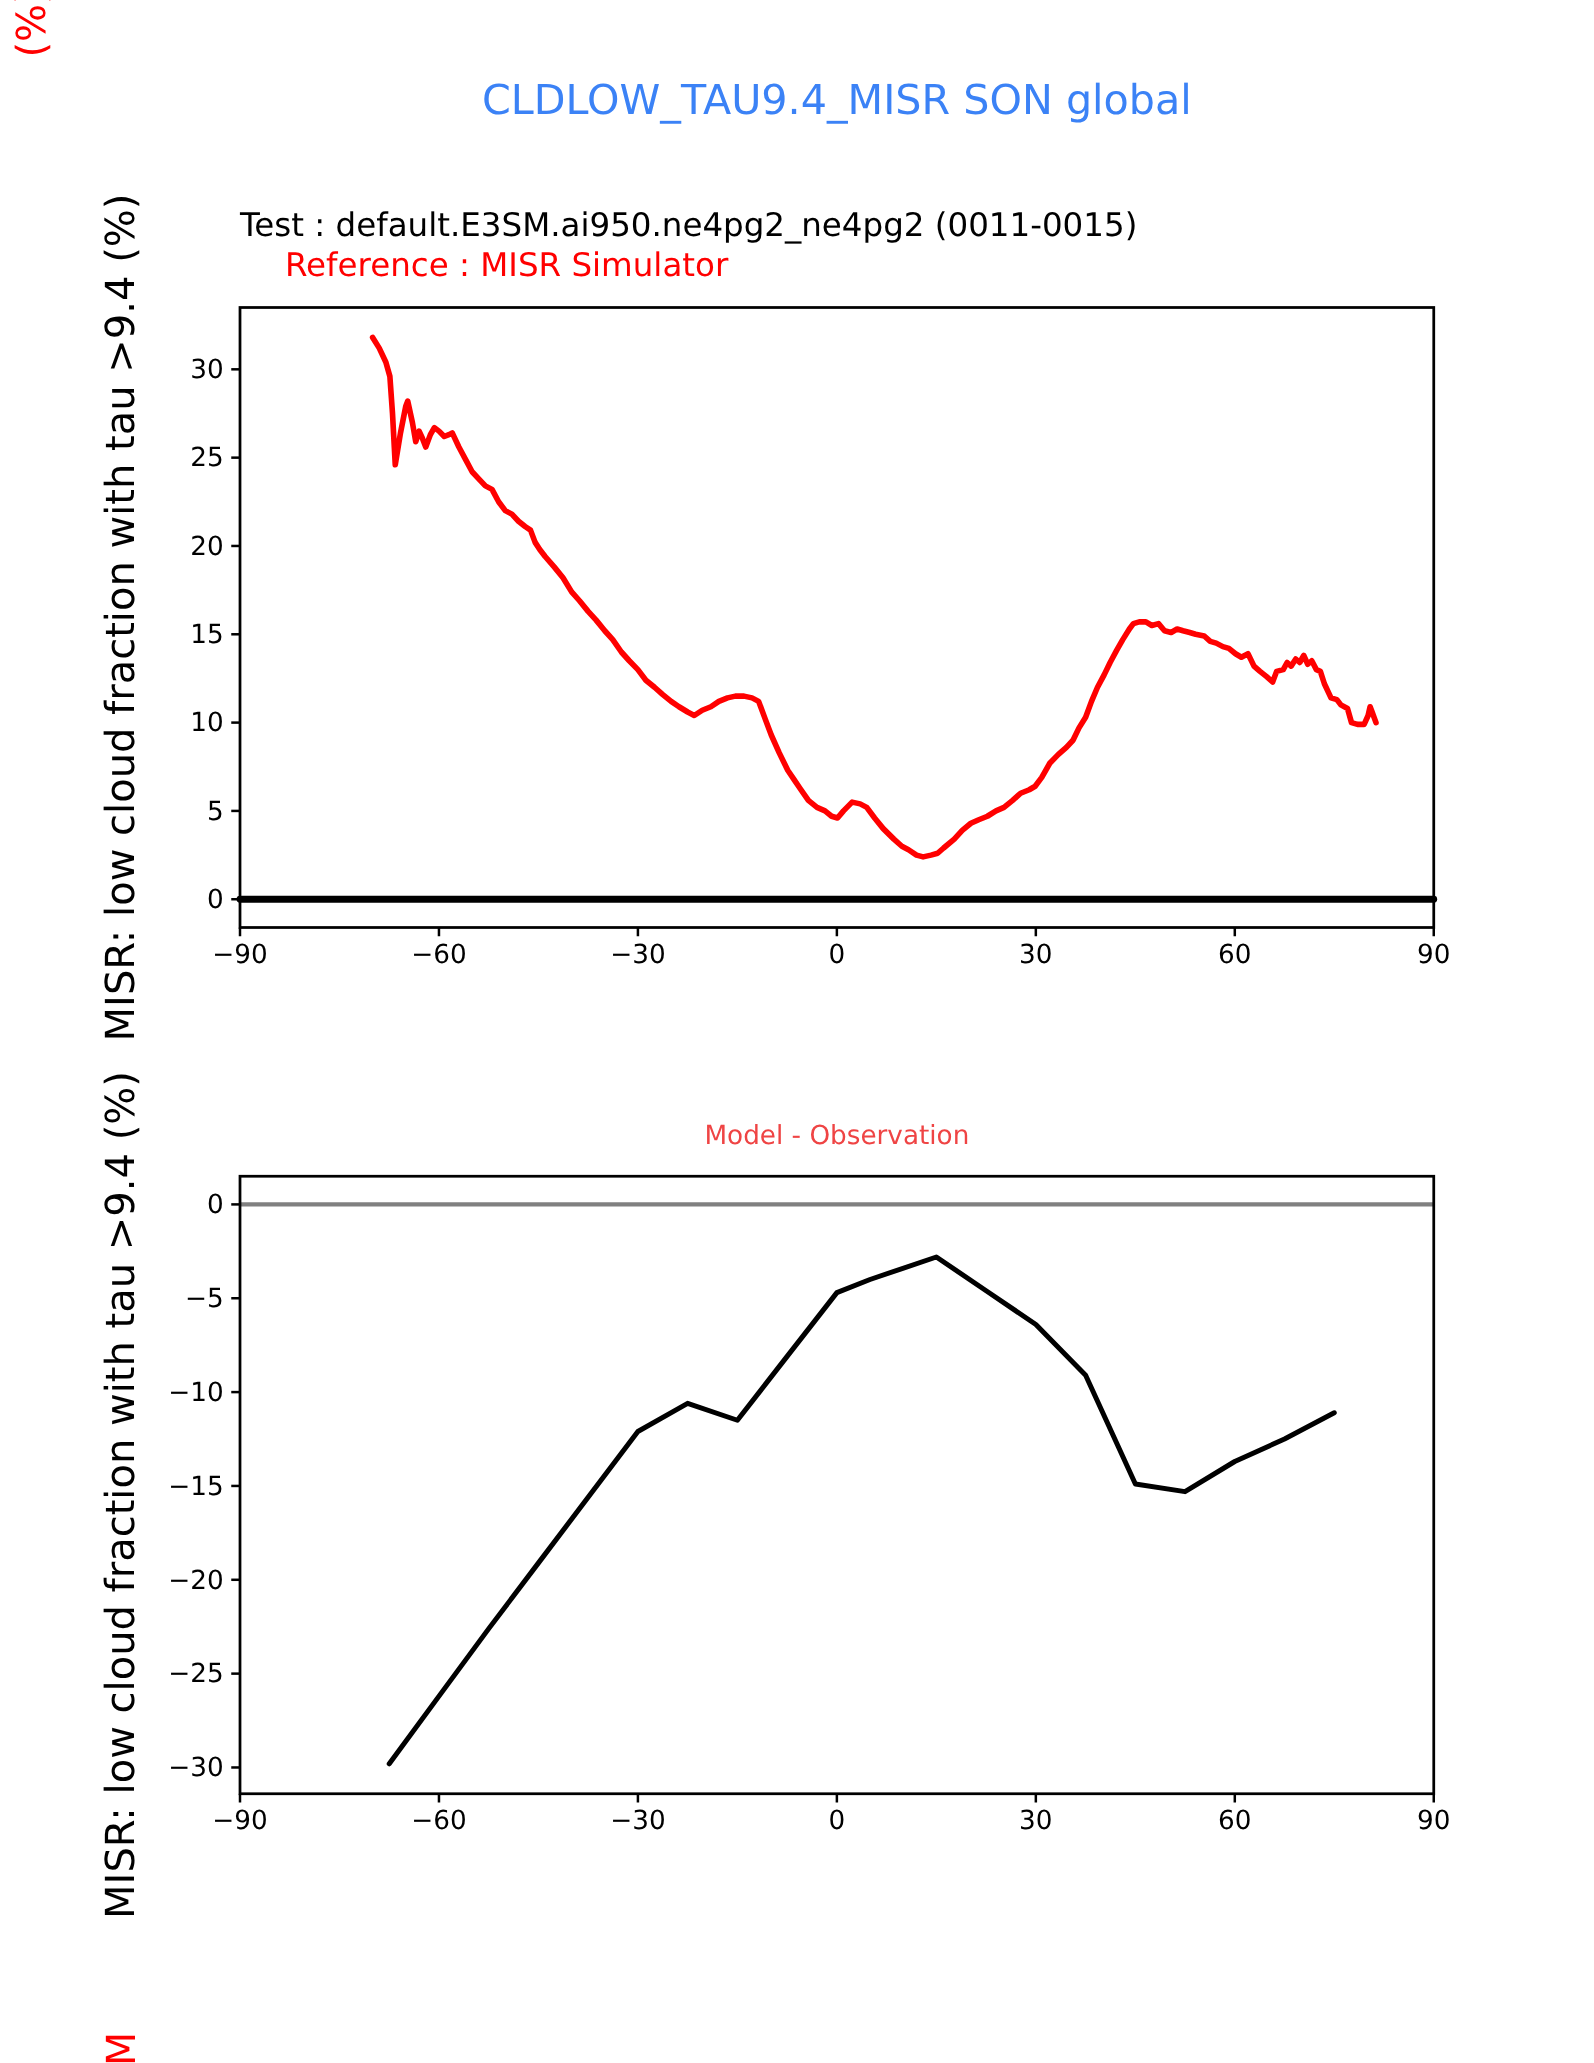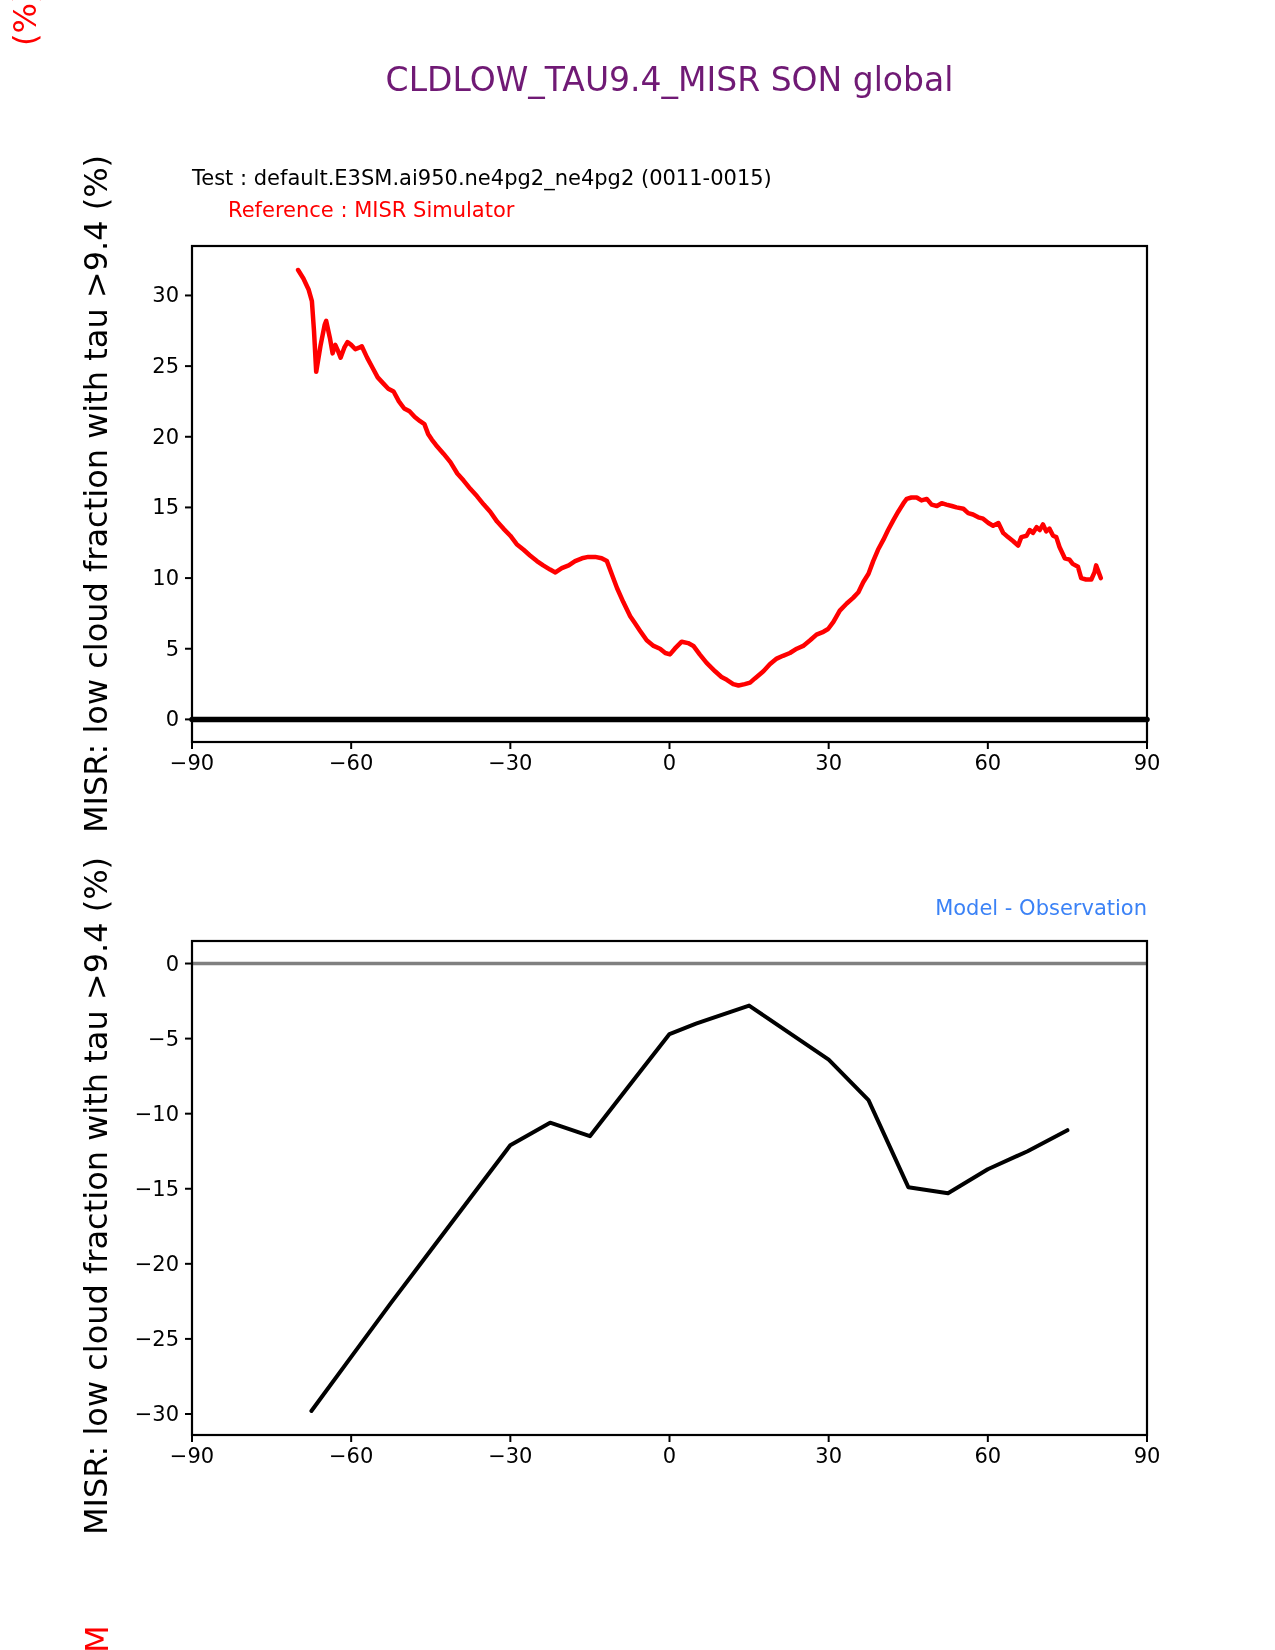--- a/index.html
+++ b/index.html
@@ -6,35 +6,35 @@
   body{
     width:1275px;height:1650px;
     background:#ffffff;
     font-family:"DejaVu Sans","Liberation Sans",sans-serif;
     position:relative;overflow:hidden;
     color:#000;
   }
   .abs{position:absolute;}
   .fig-title{
     left:192px;top:60px;width:955px;
-    text-align:center;font-size:33px;color:#701a75;
+    text-align:center;font-size:33px;color:#3b82f6;
   }
-  .subtitle{left:192px;font-size:21px;color:#000;white-space:nowrap;}
+  .subtitle{left:192px;font-size:26px;color:#000;white-space:nowrap;}
   .subtitle.test{top:166px;}
   .subtitle.ref{top:198px;color:#ff0000;margin-left:36px;}
   .ylabel{
     left:-318px;width:828px;height:36px;line-height:36px;
     text-align:center;font-size:32px;white-space:nowrap;
     transform:rotate(-90deg);transform-origin:center center;
   }
   .ylabel.top{top:476px;}
   .ylabel.bottom{top:1178px;}
   .sub-title{
     left:192px;top:896px;width:955px;
-    text-align:right;font-size:21px;color:#3b82f6;
+    text-align:center;font-size:21px;color:#ef4444;
   }
   svg#plots{position:absolute;left:0;top:0;}
 </style>
 </head>
 <body>
 
 <div class="abs fig-title">CLDLOW_TAU9.4_MISR SON global</div>
 <div class="abs subtitle test">Test : default.E3SM.ai950.ne4pg2_ne4pg2 (0011-0015)</div>
 <div class="abs subtitle ref">Reference : MISR Simulator</div>
 <div class="abs ylabel top">MISR: low cloud fraction with tau &gt;9.4 (%)</div>

